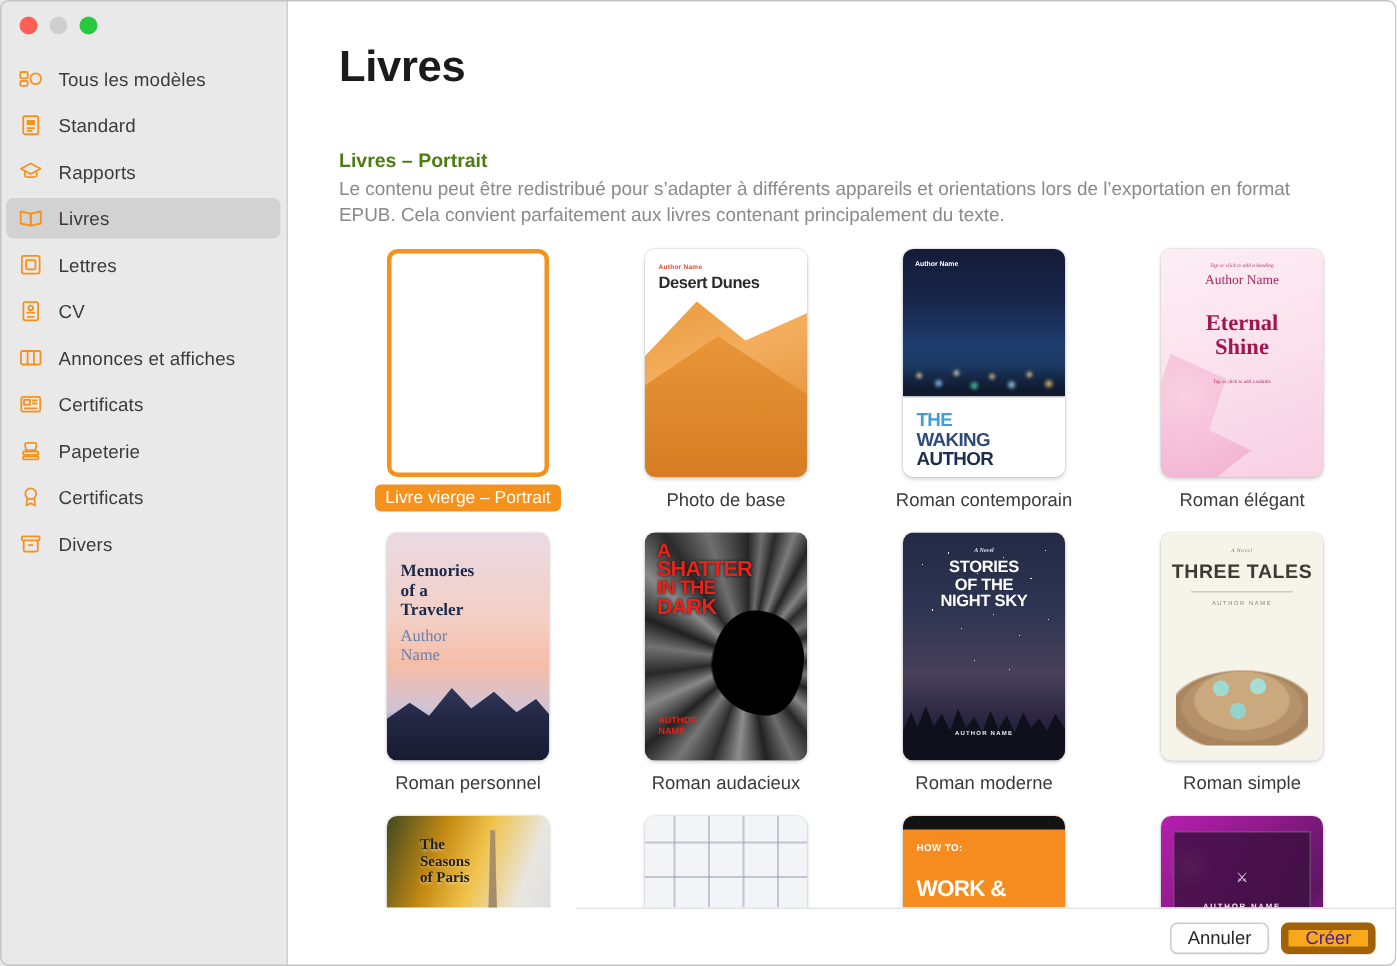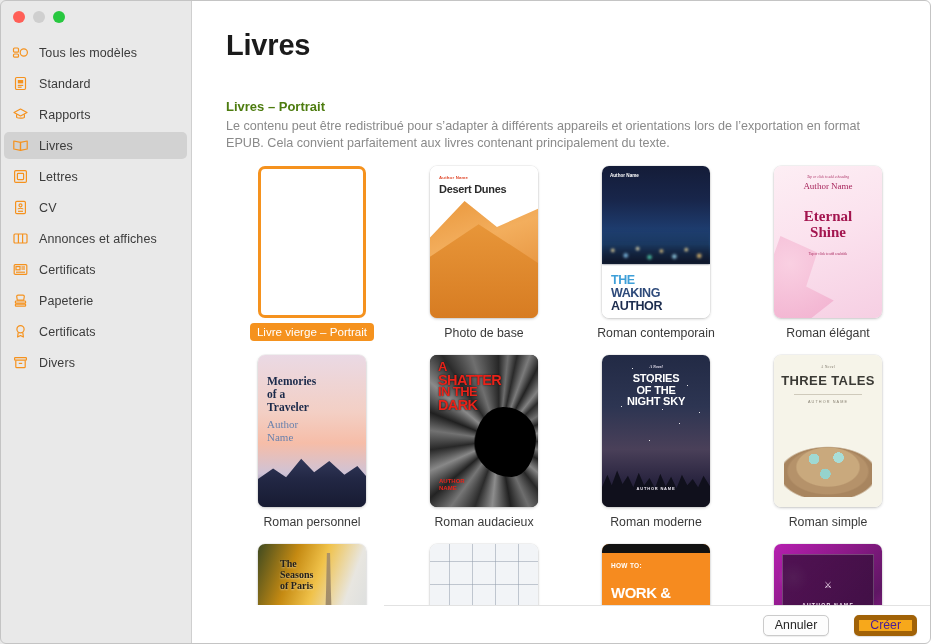--- a/index.html
+++ b/index.html
@@ -361,21 +361,21 @@
   .footer {
     position: absolute;
     left: 192px; right: 0; bottom: 0;
     height: 39px;
     background: #ffffff;
     border-top: 1px solid #e2e2e2;
     display: flex;
     align-items: center;
     justify-content: flex-end;
     padding-right: 14px;
-    gap: 25px;
+    gap: 8px;
     z-index: 10;
   }
   .btn {
     height: 21px;
     min-width: 62px;
     border-radius: 5px;
     font-size: 12.3px;
     display: flex; align-items: center; justify-content: center;
     cursor: default;
     padding: 0 11px;

